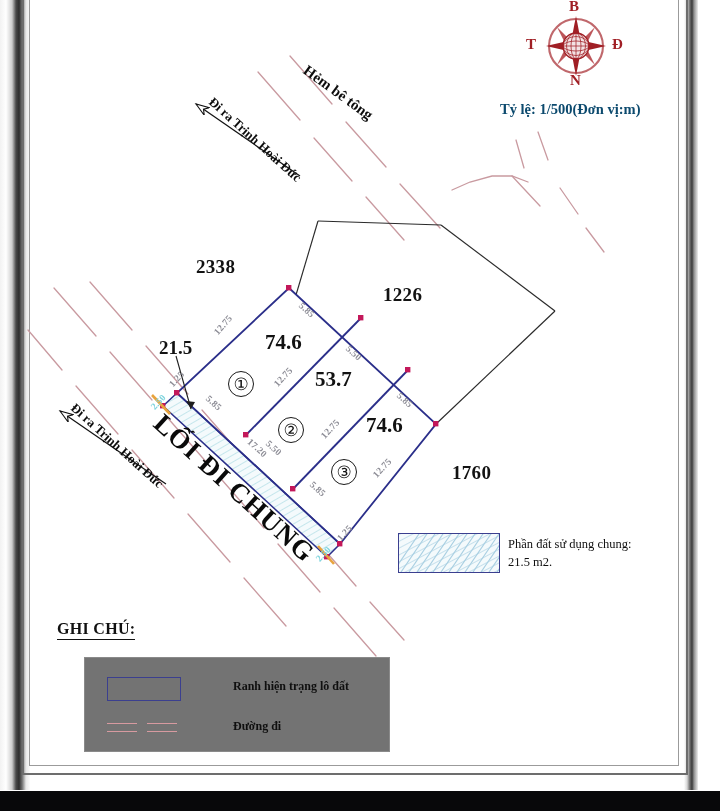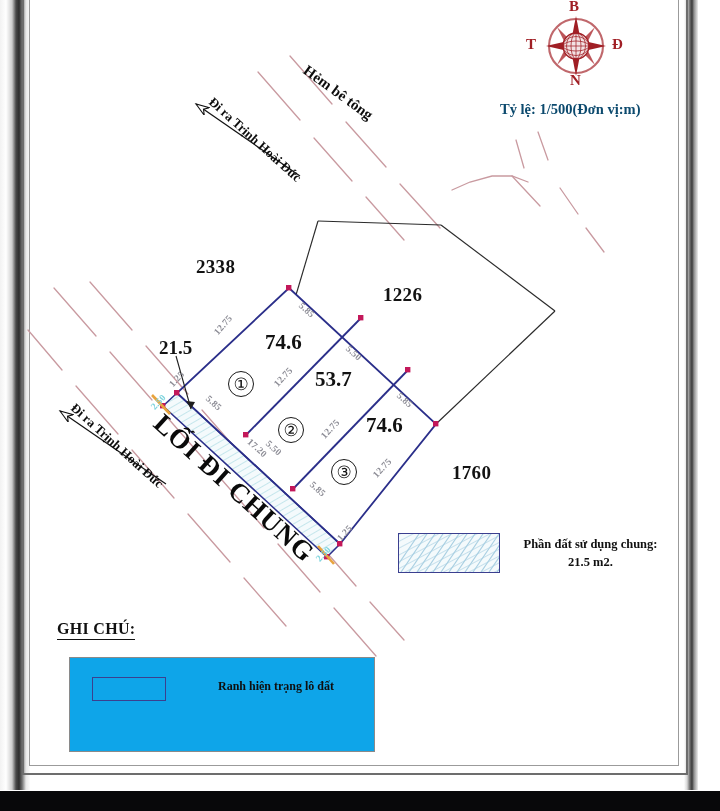--- a/index.html
+++ b/index.html
@@ -42,29 +42,29 @@
   .compass-letter{position:absolute;font-size:15px;font-weight:700;color:#a01f25;}
 
   #scale-text{position:absolute;left:500px;top:101px;font-size:14.5px;
     font-weight:600;color:#0c4a6e;}
 
   
   #shared-key{position:absolute;left:398px;top:533px;width:272px;height:58px;}
   #shared-key-swatch{position:absolute;left:0;top:0;width:100px;height:38px;
     border:1.6px solid #3b3f8f;background:#f2f8fb;overflow:hidden;}
   #shared-key-text{position:absolute;left:110px;top:2px;width:165px;
-    font-size:12.5px;font-weight:700;line-height:1.45;color:#101010;
-    text-align:center;}
+    font-size:12.5px;font-weight:400;line-height:1.45;color:#101010;
+    text-align:left;}
 
   
   #notes-title{position:absolute;left:57px;top:620px;font-size:16px;
     font-weight:700;color:#111;border-bottom:1.6px solid #111;
     padding-bottom:1px;letter-spacing:.3px;}
-  #notes-box{position:absolute;left:69px;top:657px;width:304px;height:93px;
-    border:1.4px solid #8a8a8a;background:#0ea5e9;}
+  #notes-box{position:absolute;left:84px;top:657px;width:304px;height:93px;
+    border:1.4px solid #8a8a8a;background:#737373;}
   .note-row{position:absolute;left:0;width:304px;height:34px;}
   .note-swatch{position:absolute;left:22px;top:5px;width:72px;height:22px;}
   .note-swatch.boundary{border:1.5px solid #3b3f8f;}
   .note-text{position:absolute;left:148px;top:7px;font-size:12px;
     font-weight:700;color:#0f0f0f;}
   .dash-seg{position:absolute;height:0;border-top:1.3px solid #d79aa0;}
 </style>
 </head>
 <body>
 
@@ -275,15 +275,24 @@
   </div>
 </div>
 
 <div id="notes-title">GHI CHÚ:</div>
 
 <div id="notes-box">
   <div class="note-row" style="top:14px;">
     <div class="note-swatch boundary"></div>
     <div class="note-text">Ranh hiện trạng lô đất</div>
   </div>
+  <div class="note-row" style="top:54px;">
+    <div class="note-swatch">
+      <div class="dash-seg" style="left:0;top:6px;width:30px;"></div>
+      <div class="dash-seg" style="left:0;top:14px;width:30px;"></div>
+      <div class="dash-seg" style="left:40px;top:6px;width:30px;"></div>
+      <div class="dash-seg" style="left:40px;top:14px;width:30px;"></div>
+    </div>
+    <div class="note-text">Đường đi</div>
+  </div>
 </div>
 
 <div id="scan-bottom-band"></div>
 
 </body></html>

